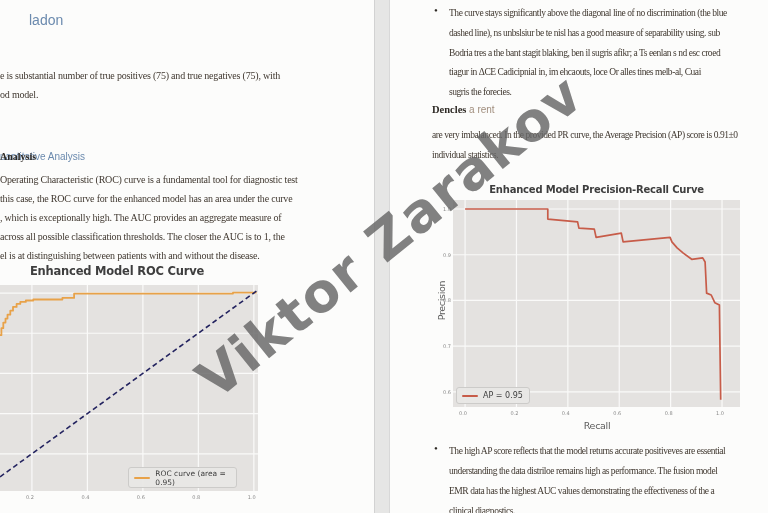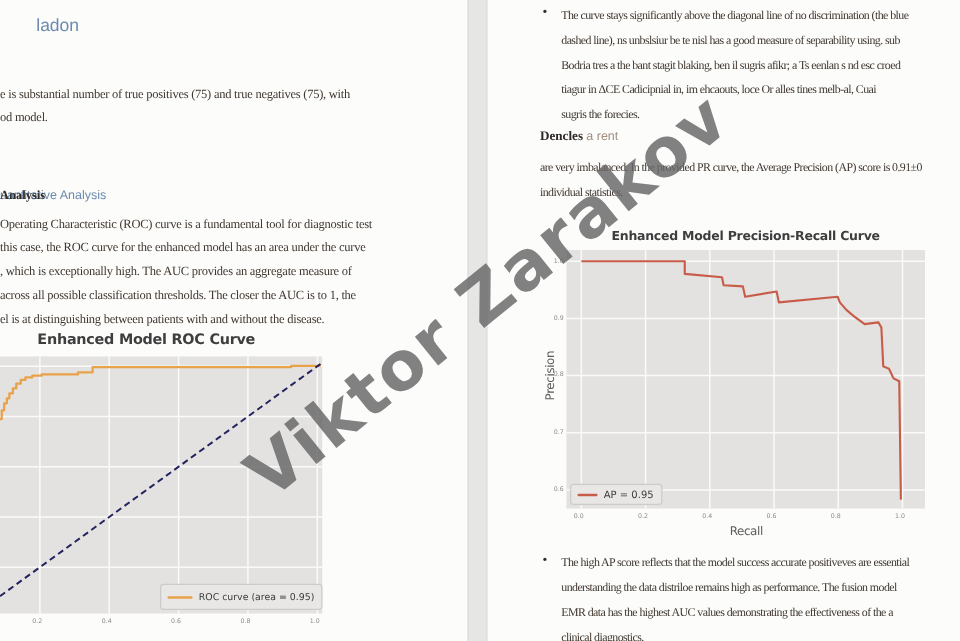--- a/index.html
+++ b/index.html
@@ -78,21 +78,21 @@
       <span class="light-tail" style="font-size:10px;">a rent</span>
     </div>
 
     <div class="lines-block right-body" style="left:42px;top:126px;">
       <div class="line">are very imbalanced. In the provided PR curve, the Average Precision (AP) score is 0.91±0</div>
       <div class="line">individual statistics.</div>
     </div>
 
     <div class="bullet-dot" style="left:44px;top:442px;">•</div>
     <div class="lines-block right-body" style="left:59px;top:441px;line-height:20px;">
-      <div class="line">The high AP score reflects that the model success accurate positiveves are essential</div>
+      <div class="line">The high AP score reflects that the model returns accurate positiveves are essential</div>
       <div class="line">understanding the data distriloe remains high as performance. The fusion model</div>
       <div class="line">EMR data has the highest AUC values demonstrating the effectiveness of the a</div>
       <div class="line">clinical diagnostics.</div>
     </div>
   </div>
 
   <div class="chart-title" style="left:0;top:264px;width:234px;font-size:11.5px;">Enhanced Model ROC Curve</div>
   <div class="chart-wrap" style="left:0;top:285px;">
     <svg width="258" height="206" viewBox="0 0 258 206">
         <rect x="0" y="0" width="258" height="206" fill="#e4e2e0"></rect>
@@ -110,21 +110,21 @@
         <polyline points="0.0,191.9 256.6,6.0" fill="none" stroke="#23235f" stroke-width="1.6" stroke-dasharray="5,3.2" stroke-linejoin="round"></polyline>
       </svg>
     <div class="ticks">
         <span class="tick" style="left: 25.9032px; top: 209px;">0.2</span>
         <span class="tick" style="left: 81.3871px; top: 209px;">0.4</span>
         <span class="tick" style="left: 136.871px; top: 209px;">0.6</span>
         <span class="tick" style="left: 192.355px; top: 209px;">0.8</span>
         <span class="tick" style="left: 247.839px; top: 209px;">1.0</span>
       </div>
   </div>
-  <div class="legend" style="left:128px;top:467px;width:130px;height:21px;font-size:7.5px;">
+  <div class="legend" style="left:128px;top:467px;width:109px;height:21px;font-size:7.5px;">
     <span class="swatch" style="width:20px;background:#e8a249;"></span>
     <span>ROC curve (area = 0.95)</span>
   </div>
 
   <div class="chart-title" style="left:453px;top:184px;width:287px;font-size:10px;">Enhanced Model Precision-Recall Curve</div>
   <div class="chart-wrap" style="left:453px;top:200px;">
     <svg width="287" height="207" viewBox="0 0 287 207">
         <rect x="0" y="0" width="287" height="207" fill="#e4e2e0"></rect>
         <line x1="12.076096687555955" x2="12.076096687555955" y1="0" y2="207" stroke="#fafaf9" stroke-width="1.2"></line>
         <line x1="63.463742166517456" x2="63.463742166517456" y1="0" y2="207" stroke="#fafaf9" stroke-width="1.2"></line>

